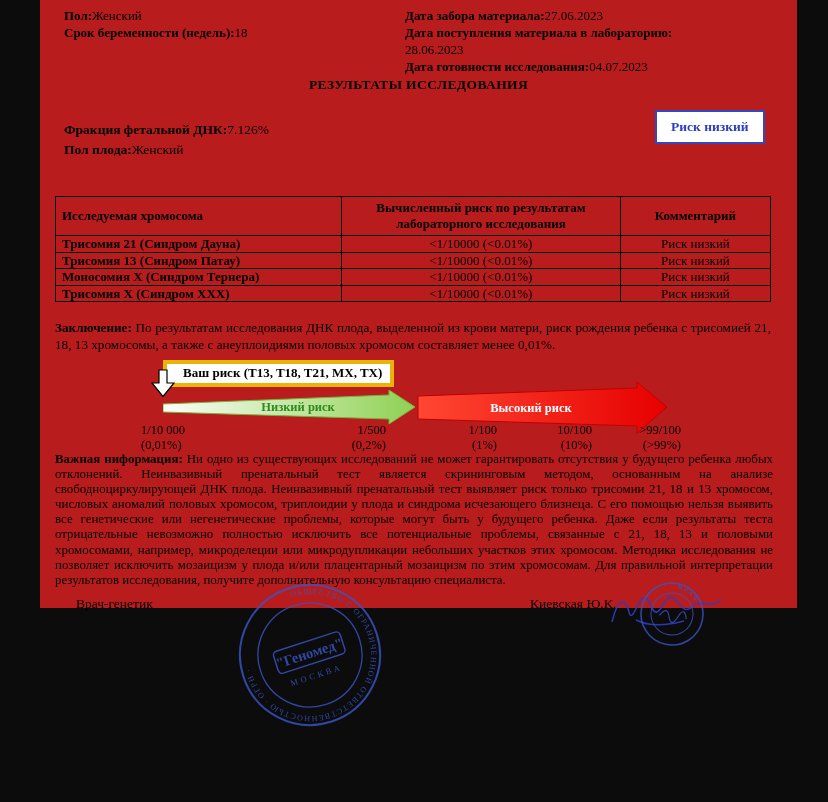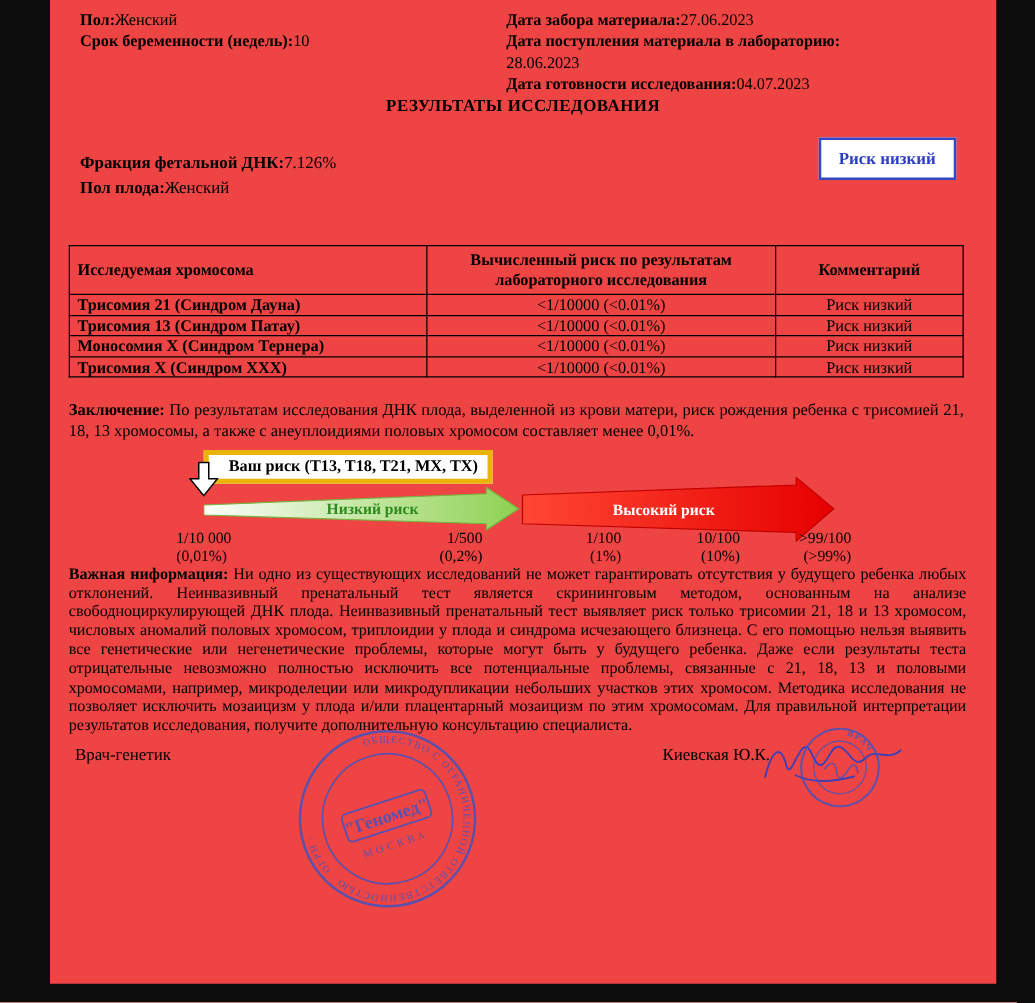--- a/index.html
+++ b/index.html
@@ -1,18 +1,18 @@
 <!DOCTYPE html>
 <html><head>
 <meta charset="utf-8">
 <style>
   html,body{margin:0;padding:0;}
   .stage{position:relative;width:828px;height:802px;background:#0c0c0c;overflow:hidden;
          font-family:"Liberation Serif", serif;color:#000;}
-  .page{position:absolute;left:40px;top:0;width:757px;height:787px;background:#ef4444;}
+  .page{position:absolute;left:40px;top:0;width:757px;height:608px;background:#b91c1c;}
 
   .line{font-size:13px;line-height:17px;white-space:nowrap;}
   .hdr-left{position:absolute;left:24px;top:7px;}
   .hdr-right{position:absolute;left:365px;top:7px;}
   b{font-weight:bold;}
 
   .title{position:absolute;top:77px;left:0;width:100%;text-align:center;
          font-weight:bold;font-size:13.5px;letter-spacing:.4px;}
 
   .summary{position:absolute;left:24px;top:120px;}
@@ -44,40 +44,40 @@
   .tick{position:absolute;top:63px;width:90px;text-align:right;font-size:12.5px;line-height:14.5px;}
   .t1{left:-22px;text-align:left;}
   .t2{left:133px;}
   .t3{left:244px;}
   .t4{left:339px;}
   .t5{left:428px;}
 
   .important{position:absolute;left:15px;top:452px;width:718px;
              font-size:12.9px;line-height:15.1px;text-align:justify;}
 
-  .doc-title{position:absolute;left:20px;top:596px;font-size:13.5px;}
+  .doc-title{position:absolute;left:36px;top:596px;font-size:13.5px;}
   .doc-name{position:absolute;left:490px;top:596px;font-size:13.5px;font-family:Liberation Serif, serif;}
 
   .stamp-big{position:absolute;left:195px;top:580px;}
   .stamp-small{position:absolute;left:598px;top:580px;}
   .signature{position:absolute;left:568px;top:588px;}
 
   .stampTxt{fill:#3a54c5;}
   .ringTxt{font-size:8px;letter-spacing:1.1px;fill:#3a54c5;}
   .ringTxtSm{font-size:7px;font-weight:bold;letter-spacing:1.5px;fill:#3a54c5;}
 </style>
 </head>
 <body>
 
 <div class="stage">
   <div class="page">
 
     <div class="hdr-left">
       <div class="line"><b>Пол:</b><span>Женский</span></div>
-      <div class="line"><b>Срок беременности (недель):</b><span>10</span></div>
+      <div class="line"><b>Срок беременности (недель):</b><span>18</span></div>
     </div>
 
     <div class="hdr-right">
       <div class="line"><b>Дата забора материала:</b><span>27.06.2023</span></div>
       <div class="line"><b>Дата поступления материала в лабораторию:</b></div>
       <div class="line"><span>28.06.2023</span></div>
       <div class="line"><b>Дата готовности исследования:</b><span>04.07.2023</span></div>
     </div>
 
     <div class="title">РЕЗУЛЬТАТЫ ИССЛЕДОВАНИЯ</div>

